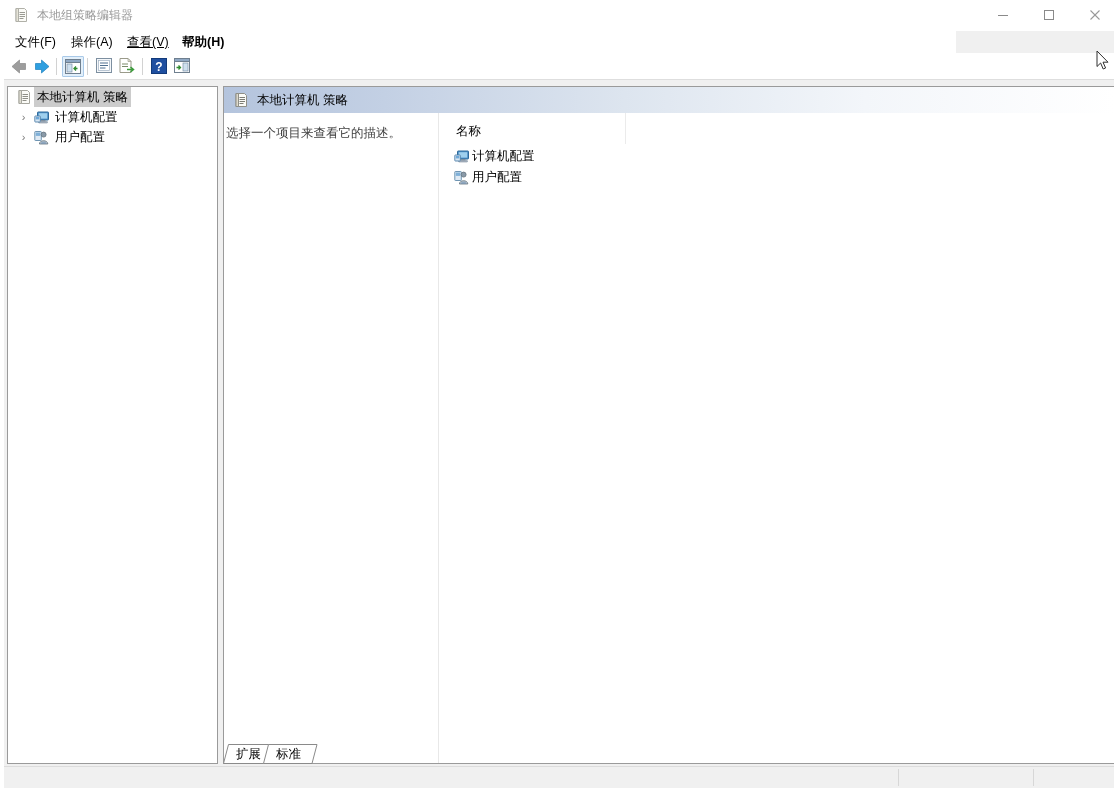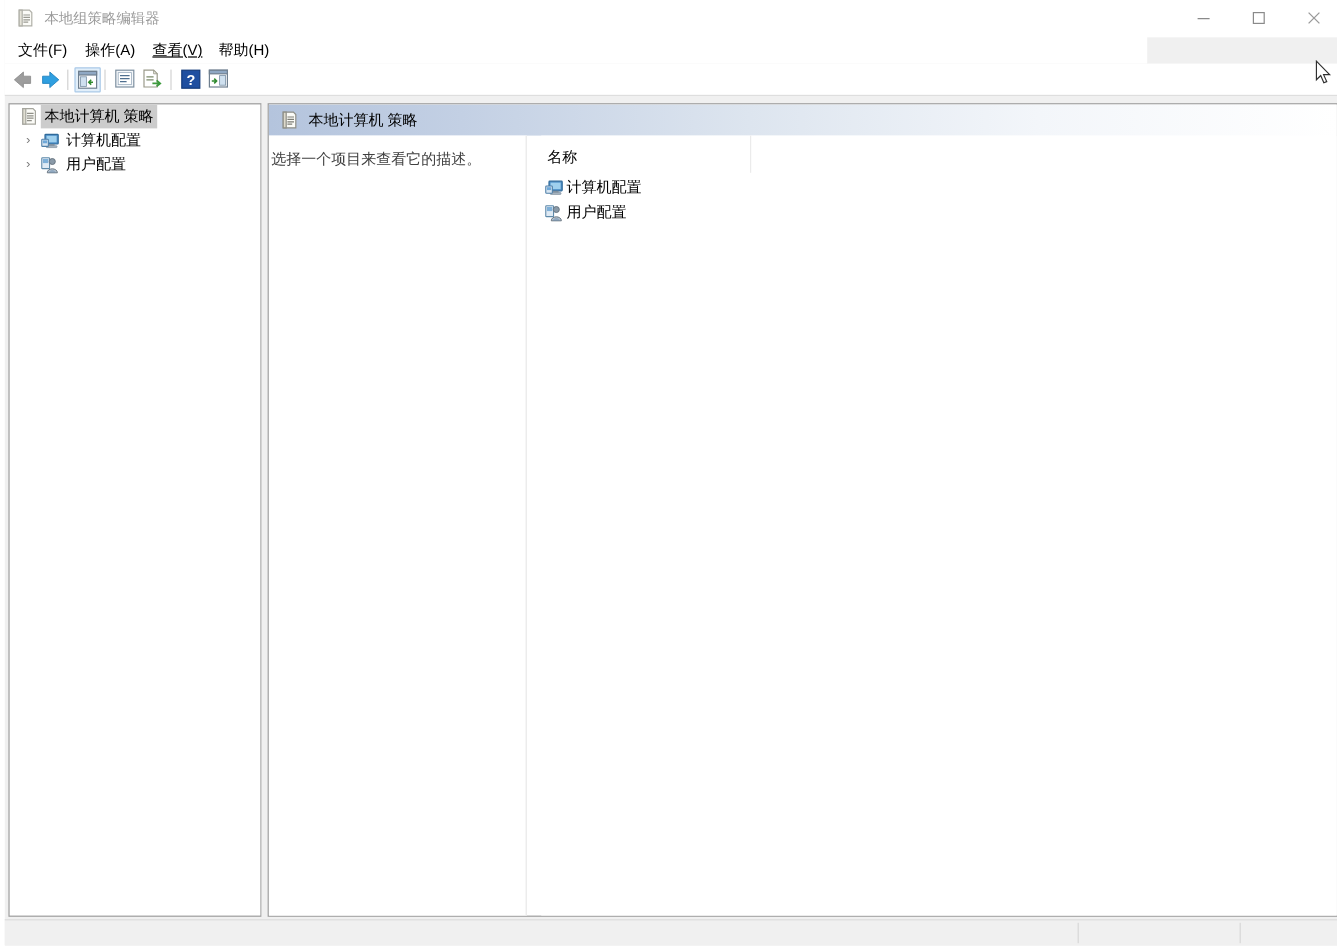--- a/index.html
+++ b/index.html
@@ -340,21 +340,21 @@
         <line x1="1.5" y1="1.5" x2="10.5" y2="10.5" stroke="#9a9a9a" stroke-width="1.1"></line>
         <line x1="10.5" y1="1.5" x2="1.5" y2="10.5" stroke="#9a9a9a" stroke-width="1.1"></line>
       </svg>
     </button>
   </div>
 
   <div id="menubar">
     <div class="menu-item" style="left:6px;">文件(F)</div>
     <div class="menu-item" style="left:62px;">操作(A)</div>
     <div class="menu-item" style="left:118px;text-decoration:underline;">查看(V)</div>
-    <div class="menu-item" style="left:173px;">帮助(H)</div>
+    <div class="menu-item" style="left:173px;font-weight:bold;">帮助(H)</div>
   </div>
 
   <div id="toolbar">
 
     <div class="tb-btn" style="left:4px;">
       <svg width="22" height="21" viewBox="0 0 22 21">
         <path d="M11.5 4 L4 10.5 L11.5 17 L11.5 13.5 L17.5 13.5 L17.5 7.5 L11.5 7.5 Z" fill="#9d9d9d" stroke="#8a8a8a" stroke-width="0.7"></path>
       </svg>
     </div>
 
@@ -518,20 +518,36 @@
             <circle cx="9.6" cy="5.6" r="2.5" fill="#8a9aa8" stroke="#66737e" stroke-width="0.8"></circle>
             <path d="M5.4 15 C5.4 10.6 13.8 10.6 13.8 15 Z" fill="#b9c6d2" stroke="#66737e" stroke-width="0.8"></path>
             <path d="M6.8 15 C6.8 11.8 12.4 11.8 12.4 15 Z" fill="#6f8fb0" opacity="0.55"></path>
           </svg>
         </span>
         <span class="row-label">用户配置</span>
       </div>
     </div>
   </div>
 
+  <div id="tabstrip">
+
+    <div class="mmc-tab" style="left:0px; width:55px;">
+      <svg width="55" height="20" viewBox="0 0 55 20" style="position:absolute;left:0;top:0;">
+        <path d="M0.5 19.5 L5.5 0.5 L54 0.5 L49 19.5 Z" fill="#ffffff" stroke="#8a8a8a" stroke-width="1"></path>
+      </svg>
+      <span class="tab-text" style="left:13px;">扩展</span>
+    </div>
+
+    <div class="mmc-tab" style="left:40px; width:55px;">
+      <svg width="55" height="20" viewBox="0 0 55 20" style="position:absolute;left:0;top:0;">
+        <path d="M0.5 19.5 L5.5 0.5 L54 0.5 L49 19.5 Z" fill="#ffffff" stroke="#8a8a8a" stroke-width="1"></path>
+      </svg>
+      <span class="tab-text" style="left:13px;">标准</span>
+    </div>
+  </div>
 
   <div id="statusbar">
     <div class="status-cell" style="left:8px; width:870px;"></div>
     <div class="status-sep" style="left:894px;"></div>
     <div class="status-cell" style="left:902px; width:120px;"></div>
     <div class="status-sep" style="left:1029px;"></div>
     <div class="status-cell" style="left:1037px; width:70px;"></div>
   </div>
 
   <div id="cursor">

